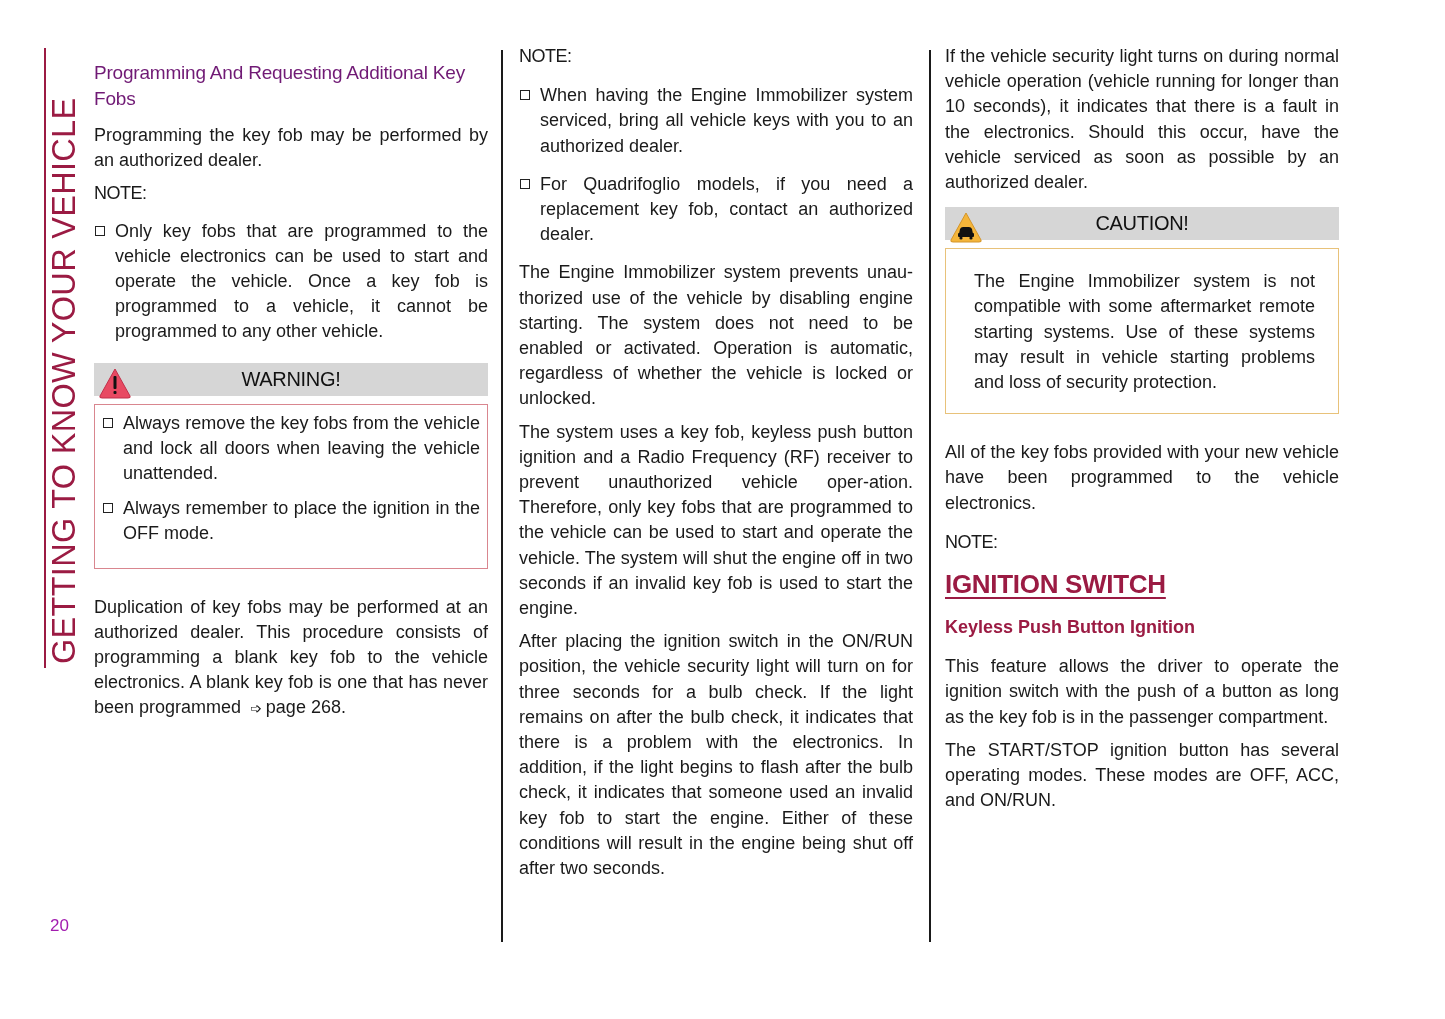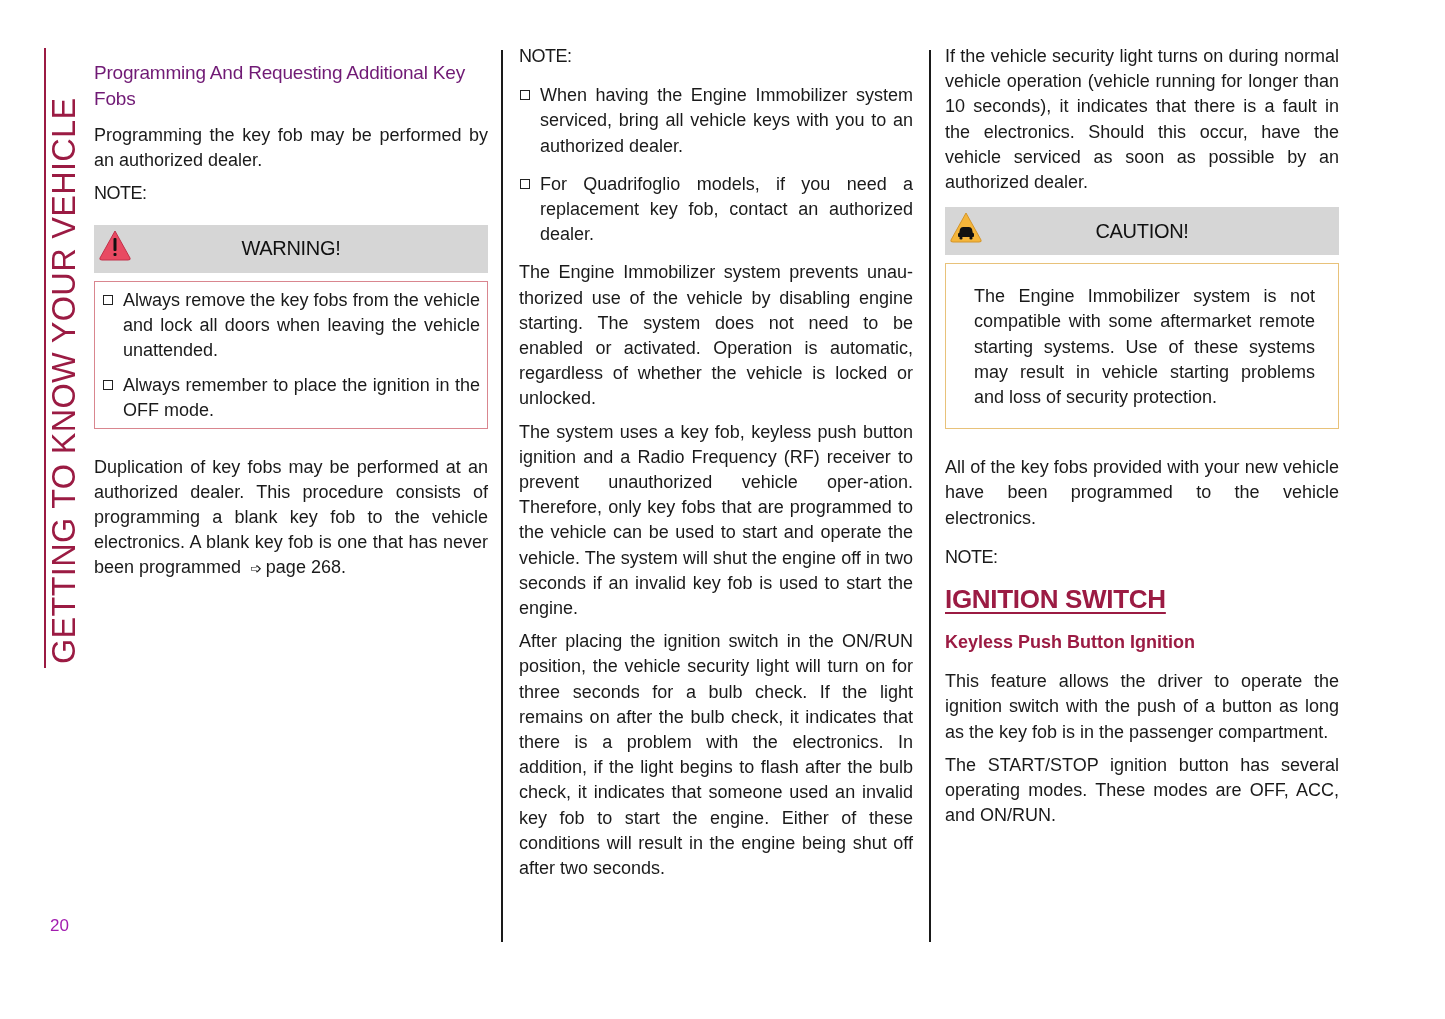--- a/index.html
+++ b/index.html
@@ -56,27 +56,27 @@
     position: absolute; left: 1px; top: 7px; width: 10px; height: 10px;
     border: 1.5px solid #222; box-sizing: border-box;
   }
   .section-head {
     font-size: 26px; line-height: 30px; color: #9b1b43; font-weight: bold;
     text-decoration: underline; text-decoration-thickness: 2px; text-underline-offset: 4px;
     margin: 14px 0 4px 0; letter-spacing: -0.3px; white-space: nowrap;
   }
   .sub-red { color: #9b1b43; font-weight: bold; font-size: 18px; margin: 16px 0 14px 0; }
   .alert-head {
-    background: #d6d6d6; height: 48px; position: relative;
+    background: #d6d6d6; height: 33px; position: relative;
     display: flex; align-items: center; justify-content: center;
     font-size: 20px; letter-spacing: -0.3px; color: #111;
   }
   .alert-head .icon { position: absolute; left: 4px; top: 3px; width: 34px; height: 34px; }
   .alert-body {
-    margin-top: 8px; padding: 6px 7px 0 7px;
+    margin-top: 8px; padding: 6px 7px 17px 7px;
   }
   .warn-body { border: 1px solid #d9868f; }
   .caution-body { border: 1px solid #e8c27a; padding: 4px 7px 2px 12px; }
   .warn-body ul.boxlist li { margin-bottom: 10px; }
   .ref-arrow { display: inline-block; margin: 0 4px 0 4px; font-size: 14px; }
 </style>
 </head>
 <body>
 
 <div class="sidebar-title">
@@ -86,20 +86,21 @@
 <div class="page-number">20</div>
 
 <div class="divider" style="left:501px"></div>
 <div class="divider" style="left:929px"></div>
 
 <div class="col col1">
   <h3 class="subhead">Programming And Requesting Additional Key Fobs</h3>
   <p>Programming the key fob may be performed by an authorized dealer.</p>
   <div class="note-label">NOTE:</div>
   <ul class="boxlist">
+    <li><span class="box"></span><span>Only key fobs that are programmed to the vehicle electronics can be used to start and operate the vehicle. Once a key fob is programmed to a vehicle, it cannot be programmed to any other vehicle.</span></li>
   </ul>
 
   <div style="margin-top:18px;">
     <div class="alert-head">
       <svg class="icon" viewBox="0 0 34 34">
         <path d="M17 3 L32 30 Q33 32 30 32 L4 32 Q1 32 2 30 Z" fill="#e84a62" stroke="#c2304a" stroke-width="1"></path>
         <rect x="15.5" y="10" width="3" height="13" rx="1" fill="#111"></rect>
         <rect x="15.5" y="25" width="3" height="3" rx="1" fill="#111"></rect>
       </svg>
       <span>WARNING!</span>

